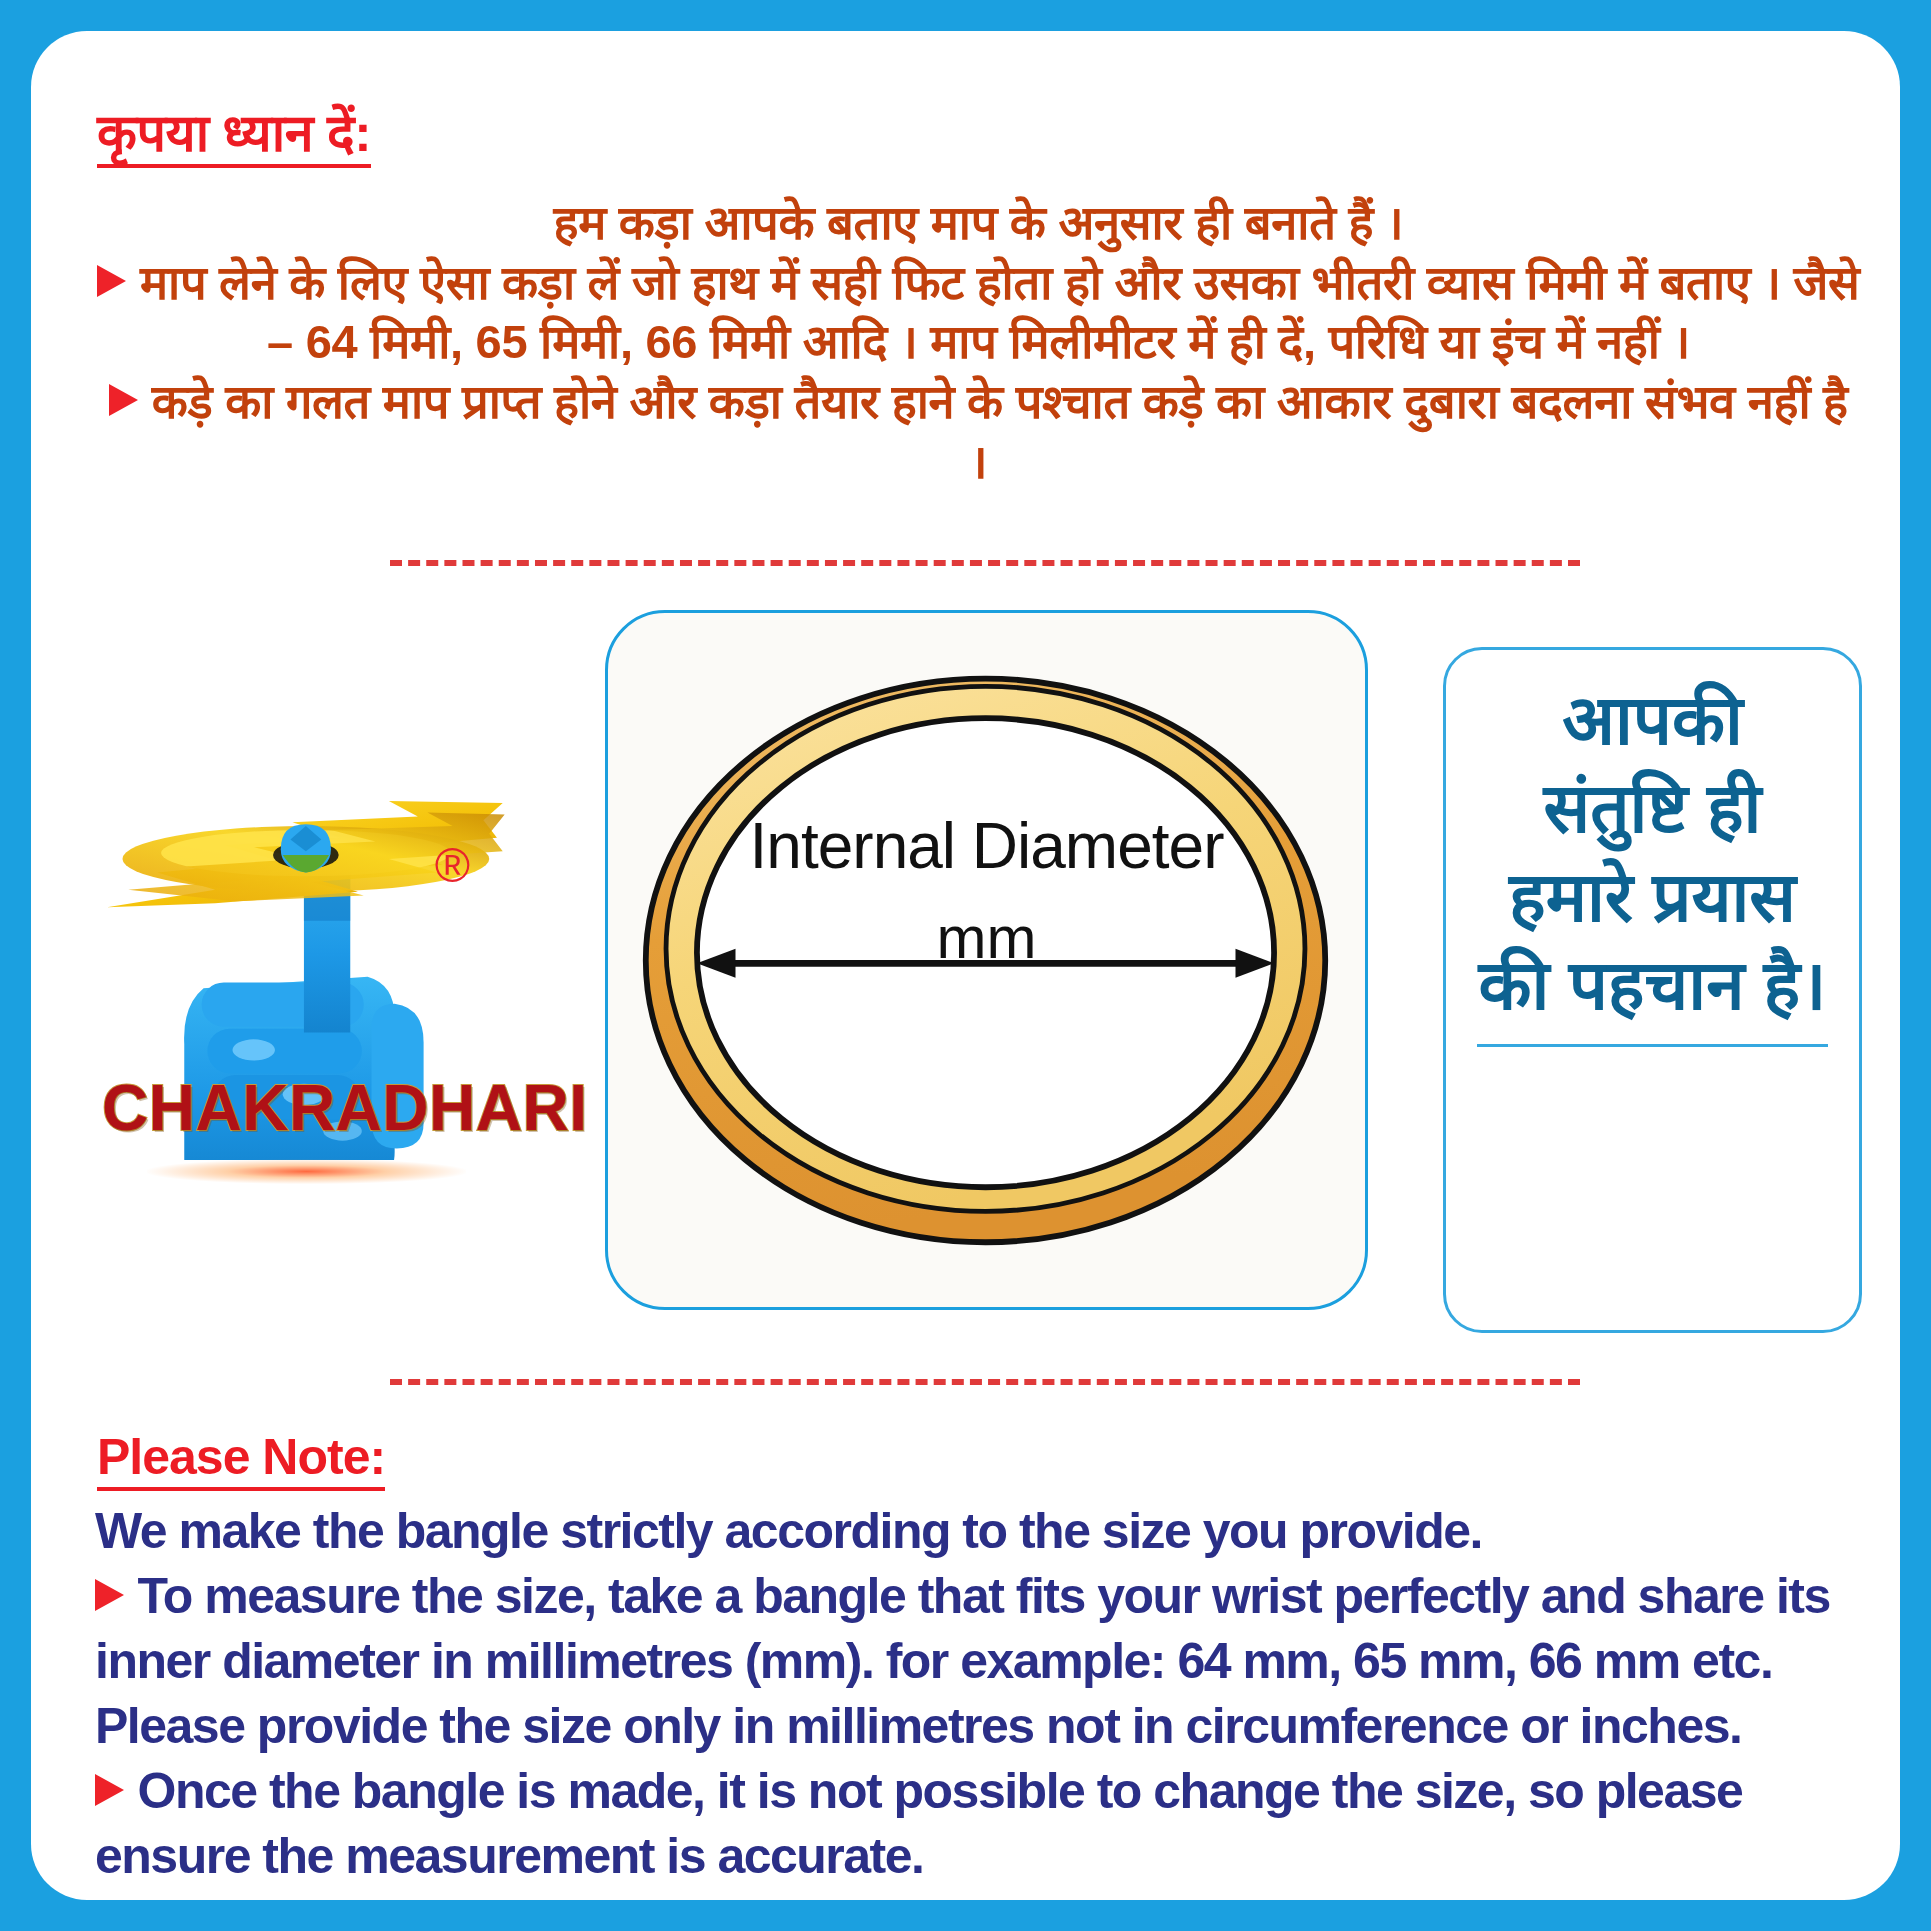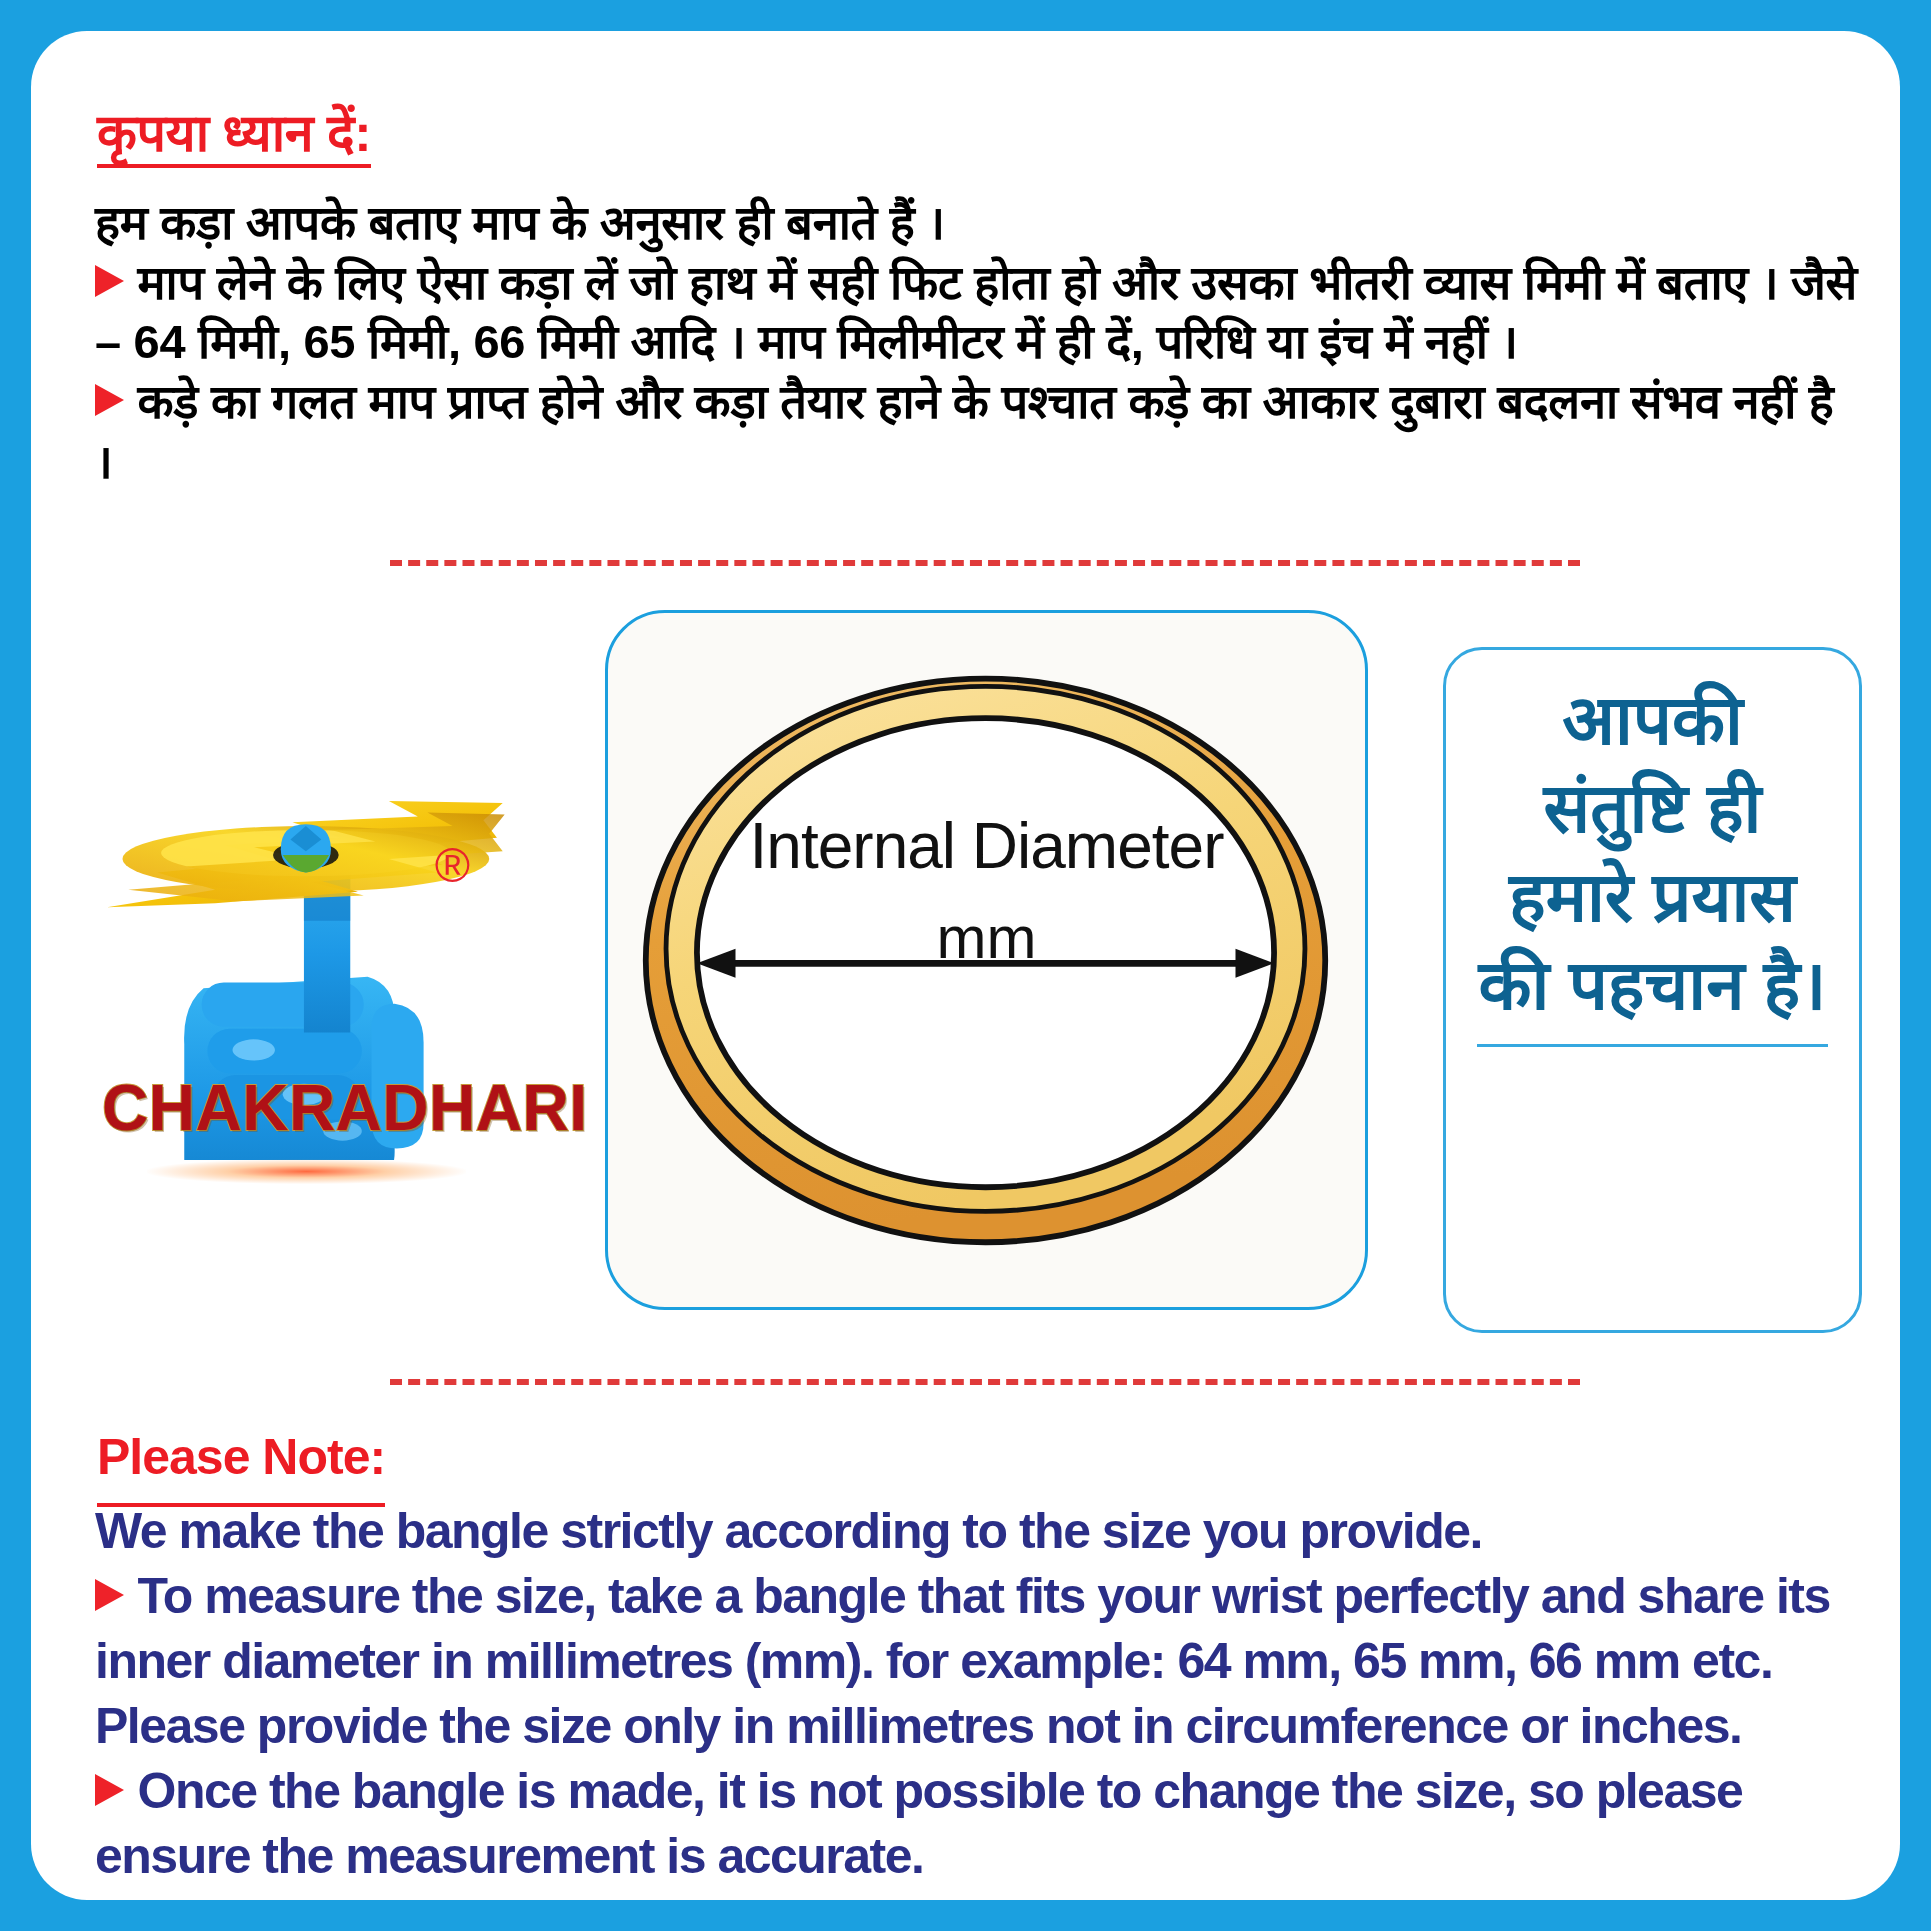--- a/index.html
+++ b/index.html
@@ -31,25 +31,26 @@
     color: #ed1c24;
     border-bottom: 4.8px solid #ed1c24;
     padding-bottom: 3.9px;
     line-height: 1.05;
     letter-spacing: -0.5px;
   }
   .hindi-body {
     position: absolute;
     left: 64px; top: 162px;
     width: 1767px;
-    color: #000000;
+    color: #c2410c;
     font-size: 47px;
     font-weight: bold;
     line-height: 1.27;
     letter-spacing: -0.3px;
+    text-align: center;
   }
   .hindi-body p { margin: 0; }
   .hindi-body .ind { text-indent: 0; }
 
   .tri {
     display: inline-block;
     width: 0; height: 0;
     border-left: 29px solid #ee2229;
     border-top: 16.4px solid transparent;
     border-bottom: 16.4px solid transparent;
@@ -157,21 +158,21 @@
   }
 
   
   .note-head {
     position: absolute;
     left: 66px; top: 1400px;
     font-size: 50px;
     font-weight: bold;
     color: #ed1c24;
     border-bottom: 4.8px solid #ed1c24;
-    padding-bottom: 19px;
+    padding-bottom: 3px;
     line-height: 1.05;
     letter-spacing: -1px;
   }
   .note-body {
     position: absolute;
     left: 64px; top: 1468px;
     width: 1777px;
     color: #2b2f87;
     font-size: 50px;
     font-weight: bold;

